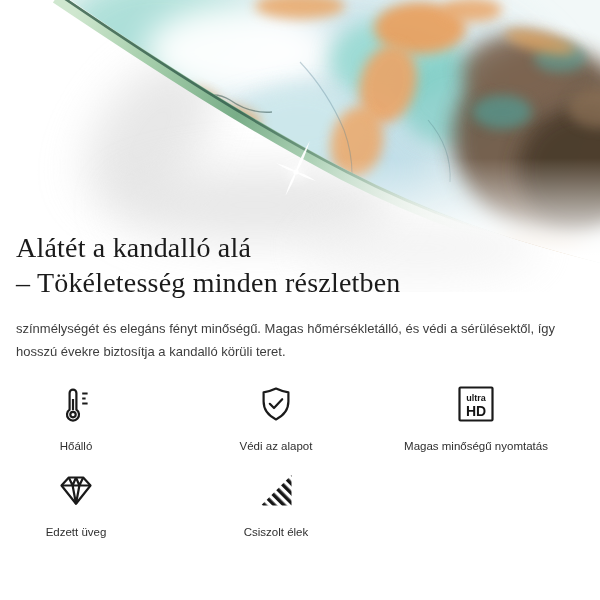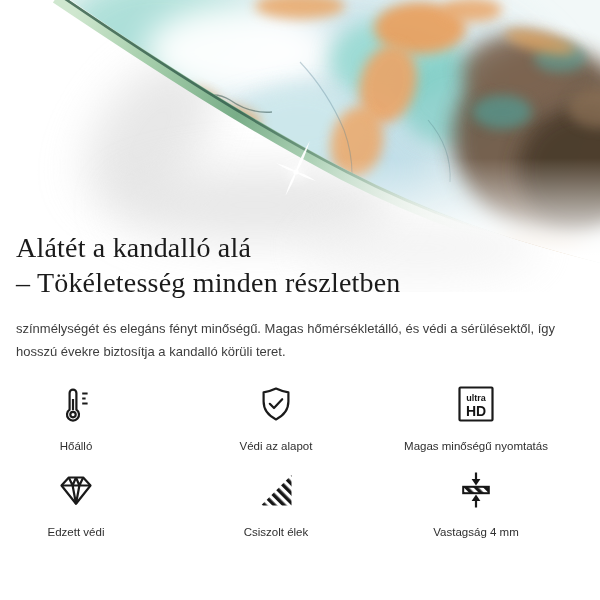--- a/index.html
+++ b/index.html
@@ -185,39 +185,27 @@
       <div class="flabel">Magas minőségű nyomtatás</div>
     </div>
 
     <div class="feature">
       <div class="ficon">
         <svg width="40" height="40" viewBox="0 0 40 40">
           <path class="icn" stroke-width="2" stroke-linejoin="round" d="M5.5,15.5 L12.8,7.5 L27.2,7.5 L34.5,15.5 L20,33.8 Z"></path>
           <path class="icn" stroke-width="1.7" stroke-linejoin="round" d="M5.5,15.5 L34.5,15.5 M12.8,7.5 L16.6,15.5 L20,33.8 M20,7.5 L16.6,15.5 M20,7.5 L23.4,15.5 L20,33.8 M27.2,7.5 L23.4,15.5"></path>
         </svg>
       </div>
-      <div class="flabel">Edzett védi</div>
+      <div class="flabel">Edzett üveg</div>
     </div>
 
     <div class="feature">
       <div class="ficon">
         <svg width="40" height="40" viewBox="0 0 40 40">
           <path d="M5,35.5 L35.5,35.5 L35.5,5 Z" fill="url(#hatch)"></path>
         </svg>
       </div>
       <div class="flabel">Csiszolt élek</div>
     </div>
 
-    <div class="feature">
-      <div class="ficon">
-        <svg width="40" height="40" viewBox="0 0 40 40">
-          <path class="icn" stroke-width="2.4" d="M20,2.5 L20,9"></path>
-          <polygon points="15.6,9 24.4,9 20,15.4" fill="#161616"></polygon>
-          <rect x="7.2" y="16.8" width="25.6" height="6.4" fill="url(#hatch)" stroke="#161616" stroke-width="2"></rect>
-          <polygon points="15.6,31 24.4,31 20,24.6" fill="#161616"></polygon>
-          <path class="icn" stroke-width="2.4" d="M20,31 L20,37.5"></path>
-        </svg>
-      </div>
-      <div class="flabel">Vastagság 4 mm</div>
-    </div>
 
   </div>
 </div>
 
 </body></html>

